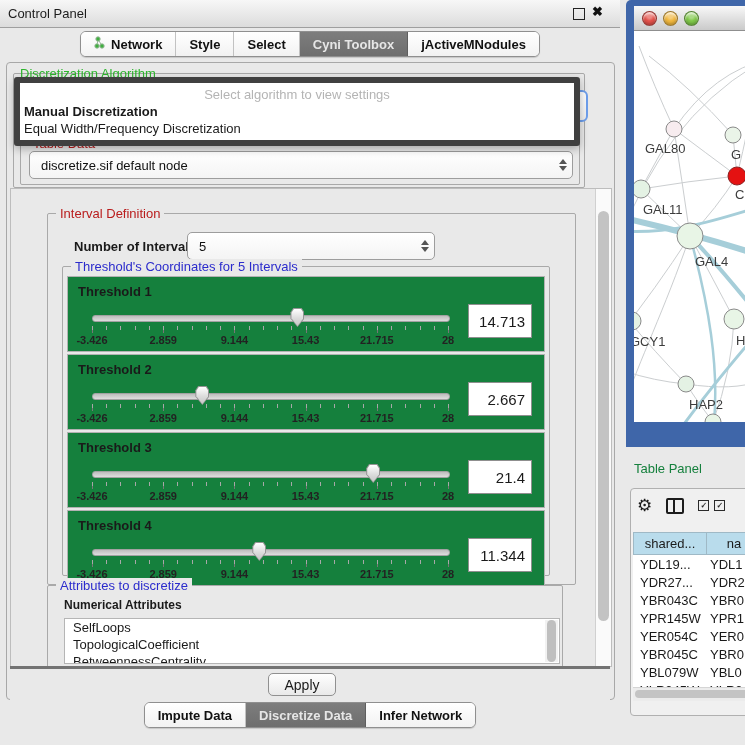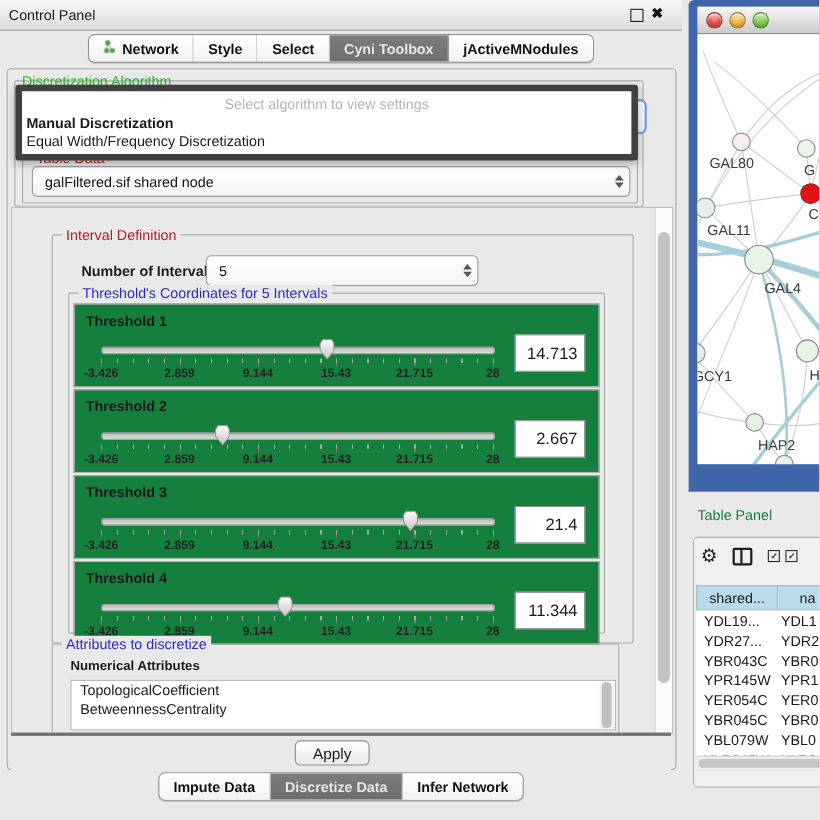--- a/index.html
+++ b/index.html
@@ -180,21 +180,21 @@
 
 <div class="abs" id="algo-popup">
   <div class="ph">Select algorithm to view settings</div>
   <div class="it1">Manual Discretization</div>
   <div class="it2">Equal Width/Frequency Discretization</div>
 </div>
 
 <div class="abs titled" style="left:20px;top:143px;width:558px;height:40px;">
   <span class="tlabel green">Table Data</span>
   <div class="combo" style="left:8px;top:7px;width:542px;height:26px;">
-    <span class="val">galFiltered.sif shared node</span>
+    <span class="val">discretize.sif default node</span>
     <span class="spin">
         <i class="up"></i>
         <i class="dn"></i>
       </span>
   </div>
 </div>
 
 <div class="abs" id="scrollarea">
 
   <div class="titled" style="left:36px;top:24px;width:514px;height:370px;padding-left:13px;">
@@ -270,20 +270,21 @@
           </div>
         </div>
     </div>
   </div>
 
   <div class="titled" style="left:36px;top:396px;width:514px;height:90px;">
     <span class="tlabel blue">Attributes to discretize</span>
     <span id="attr-sub">Numerical Attributes</span>
     <div id="attr-list">
       <div id="attr-rows">
+          <div class="row">SelfLoops</div>
           <div class="row">TopologicalCoefficient</div>
           <div class="row">BetweennessCentrality</div>
         </div>
       <div id="attr-scroll">
           <div class="thumb"></div>
         </div>
     </div>
   </div>
 
   <div id="vscroll">

